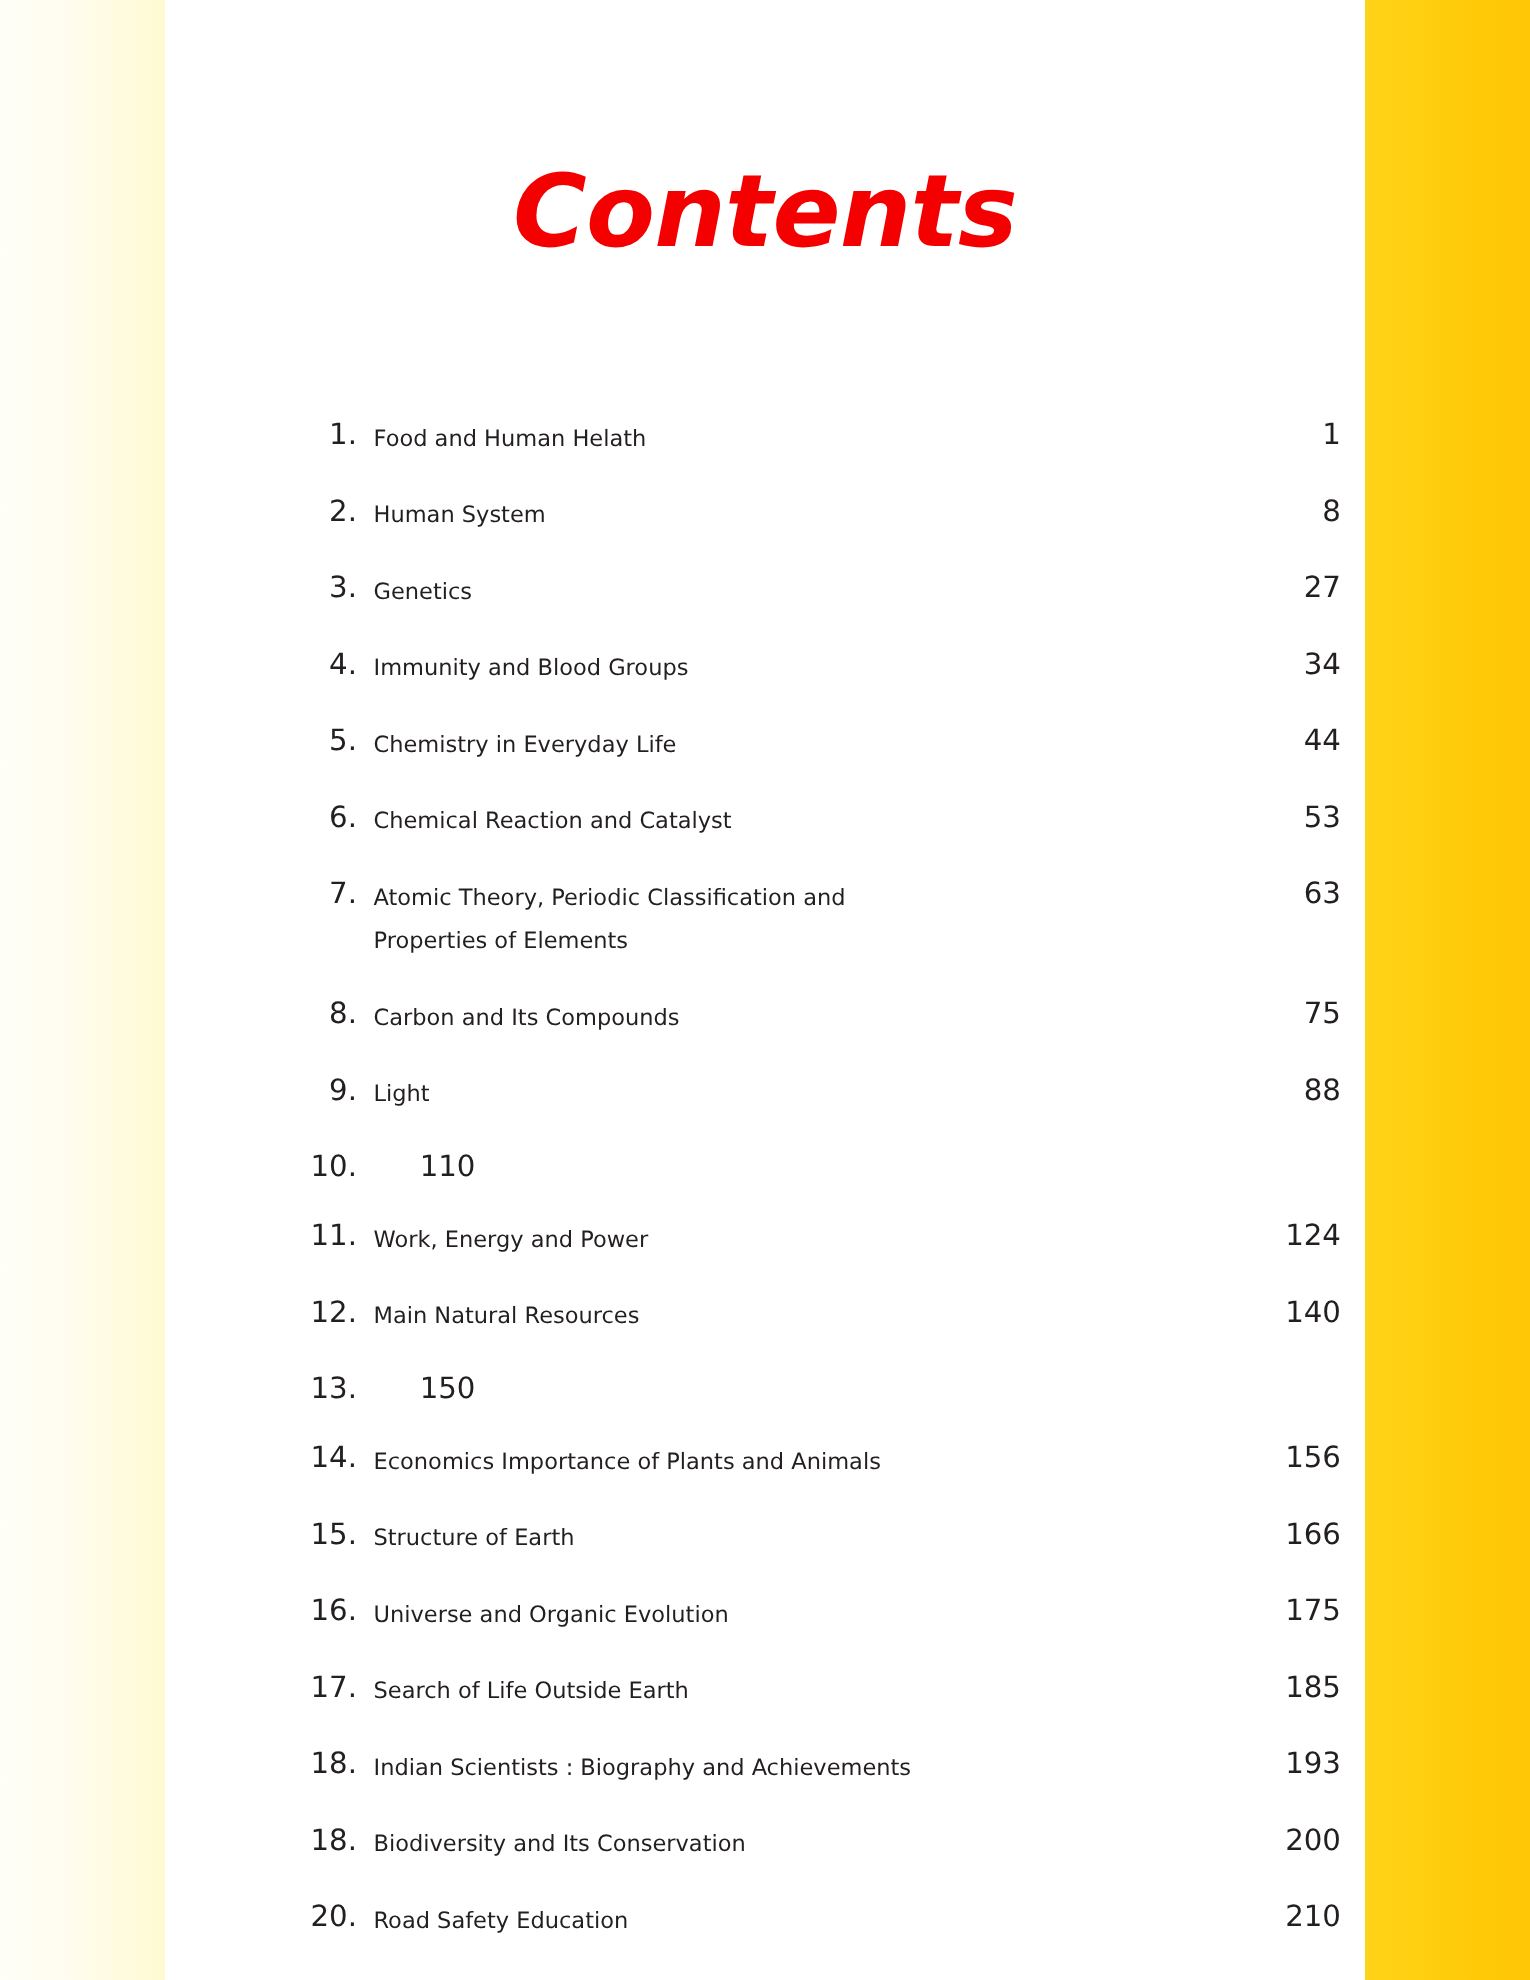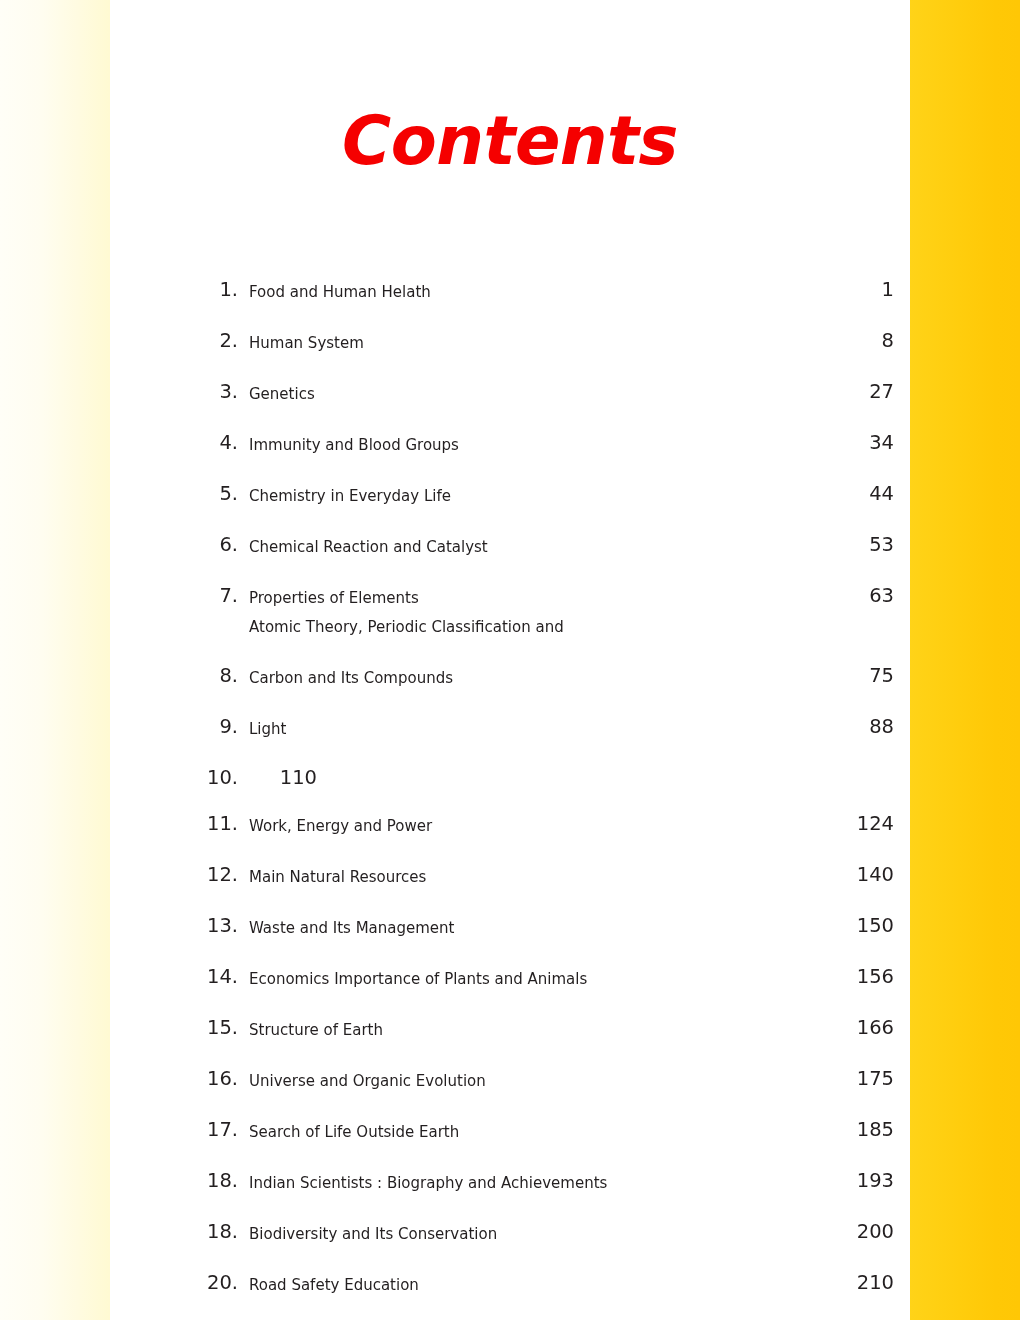--- a/index.html
+++ b/index.html
@@ -156,22 +156,22 @@
       <div class="toc-row">
         <div class="toc-num">6.</div>
         <div class="toc-title">
           <span class="cont">Chemical Reaction and Catalyst</span>
         </div>
         <div class="toc-page">53</div>
       </div>
       <div class="toc-row">
         <div class="toc-num">7.</div>
         <div class="toc-title">
+          <span class="cont">Atomic Theory, Periodic Classification and</span>
           <span class="cont">Properties of Elements</span>
-          <span class="cont">Atomic Theory, Periodic Classification and</span>
         </div>
         <div class="toc-page">63</div>
       </div>
       <div class="toc-row">
         <div class="toc-num">8.</div>
         <div class="toc-title">
           <span class="cont">Carbon and Its Compounds</span>
         </div>
         <div class="toc-page">75</div>
       </div>
@@ -195,23 +195,20 @@
       </div>
       <div class="toc-row">
         <div class="toc-num">12.</div>
         <div class="toc-title">
           <span class="cont">Main Natural Resources</span>
         </div>
         <div class="toc-page">140</div>
       </div>
       <div class="toc-row">
         <div class="toc-num">13.</div>
-        <div class="toc-title">
-          <span class="cont">Waste and Its Management</span>
-        </div>
         <div class="toc-page">150</div>
       </div>
       <div class="toc-row">
         <div class="toc-num">14.</div>
         <div class="toc-title">
           <span class="cont">Economics Importance of Plants and Animals</span>
         </div>
         <div class="toc-page">156</div>
       </div>
       <div class="toc-row">

